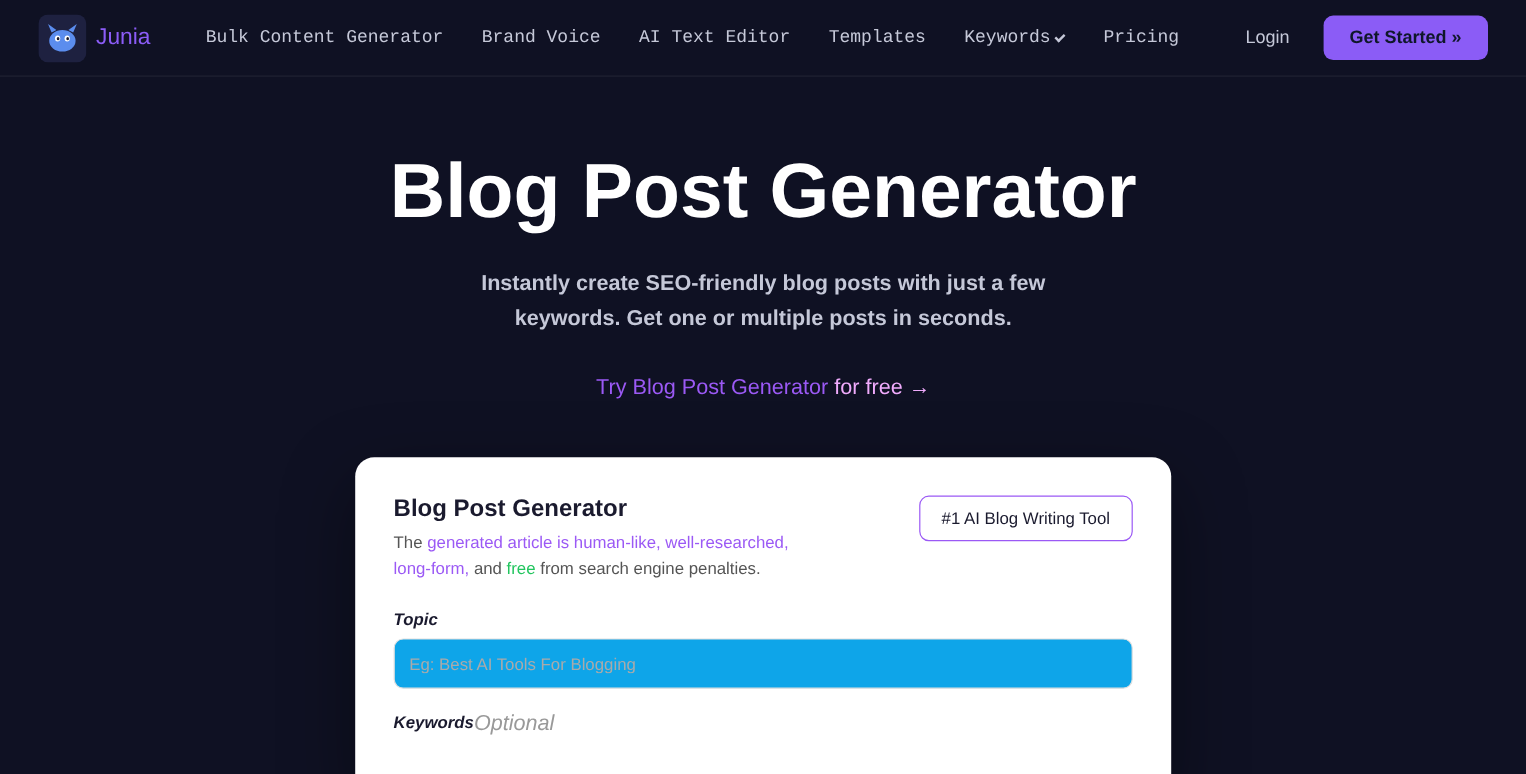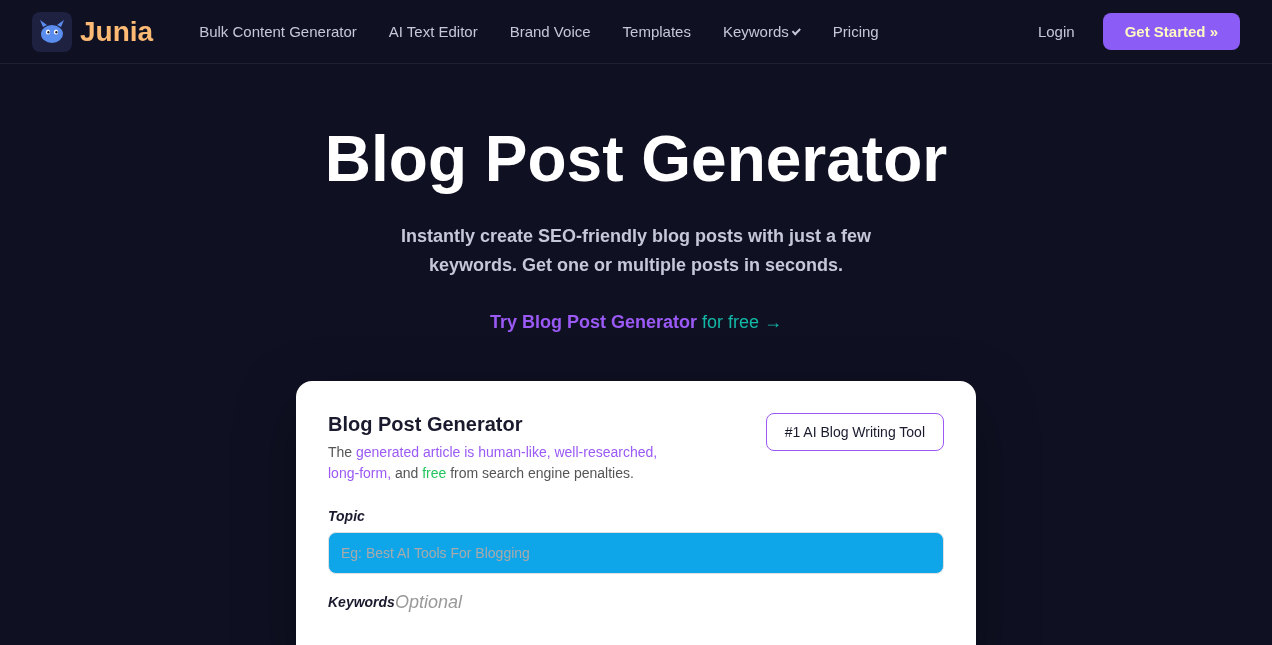--- a/index.html
+++ b/index.html
@@ -26,58 +26,59 @@
       align-items: center;
       gap: 8px;
       margin-right: 24px;
       text-decoration: none;
     }
     .logo-icon {
       width: 40px;
       height: 40px;
     }
     .logo-text {
-      font-size: 28px;
-      font-weight: 700;
-      color: #fdba74;
+      font-size: 19px;
+      font-weight: 400;
+      color: #8b5cf6;
     }
     .nav-links {
       display: flex;
       align-items: center;
       gap: 4px;
       flex: 1;
     }
     .nav-link {
       color: #c5c8d8;
       text-decoration: none;
       font-size: 15px;
       padding: 8px 14px;
       border-radius: 6px;
       cursor: pointer;
       white-space: nowrap;
       display: flex;
       align-items: center;
       gap: 4px;
+      font-family: Liberation Mono, monospace;
     }
     .nav-right {
       display: flex;
       align-items: center;
       gap: 12px;
     }
     .login-btn {
       color: #c5c8d8;
       font-size: 15px;
       padding: 8px 16px;
       border: none;
       background: transparent;
       cursor: pointer;
     }
     .get-started-btn {
       background: #8b5cf6;
-      color: #fef9c3;
+      color: #0f172a;
       font-size: 15px;
       font-weight: 600;
       padding: 10px 22px;
       border: none;
       border-radius: 8px;
       cursor: pointer;
       display: flex;
       align-items: center;
       gap: 6px;
     }
@@ -102,21 +103,20 @@
       max-width: 560px;
       margin: 0 auto 32px;
     }
     .hero-cta {
       font-size: 18px;
       cursor: pointer;
     }
     .hero-cta-link {
       color: #9b59f5;
       text-decoration: none;
-      font-weight: bold;
     }
 
     
     .card-wrapper {
       display: flex;
       justify-content: center;
       padding: 0 32px;
       margin-top: 8px;
     }
     .card {
@@ -205,22 +205,22 @@
       <ellipse cx="16" cy="20" rx="2.2" ry="2.5" fill="white"></ellipse>
       <ellipse cx="24" cy="20" rx="2.2" ry="2.5" fill="white"></ellipse>
       <ellipse cx="16.4" cy="20.2" rx="1.1" ry="1.3" fill="#1a1a2e"></ellipse>
       <ellipse cx="24.4" cy="20.2" rx="1.1" ry="1.3" fill="#1a1a2e"></ellipse>
     </svg>
     <span class="logo-text">Junia</span>
   </a>
 
   <div class="nav-links">
     <a class="nav-link" href="#">Bulk Content Generator</a>
+    <a class="nav-link" href="#">Brand Voice</a>
     <a class="nav-link" href="#">AI Text Editor</a>
-    <a class="nav-link" href="#">Brand Voice</a>
     <a class="nav-link" href="#">Templates</a>
     <a class="nav-link" href="#">
       <span>Keywords</span>
       <span style="display:inline-block;width:8px;height:5px;border-left:2px solid #c5c8d8;border-bottom:2px solid #c5c8d8;transform:rotate(-45deg) translateY(-1px);"></span>
     </a>
     <a class="nav-link" href="#">Pricing</a>
   </div>
 
   <div class="nav-right">
     <button class="login-btn">Login</button>
@@ -228,21 +228,21 @@
   </div>
 </nav>
 
 <section class="hero">
   <h1 class="hero-title">Blog Post Generator</h1>
   <p class="hero-subtitle">Instantly create SEO-friendly blog posts with just a few keywords. Get one or multiple posts in seconds.</p>
   <p class="hero-cta">
     <a class="hero-cta-link" href="#">
       <span>Try Blog Post Generator</span>
     </a>
-    <span style="color:#14b8a6;">for free →</span>
+    <span style="color:#f0abfc;">for free →</span>
   </p>
 </section>
 
 <div class="card-wrapper">
   <div class="card">
     <div class="card-header">
       <div>
         <div class="card-title">Blog Post Generator</div>
         <div class="card-desc">
           The <span class="highlight-purple">generated article is human-like, well-researched, long-form,</span> and <span class="highlight-green">free</span> from search engine penalties.

